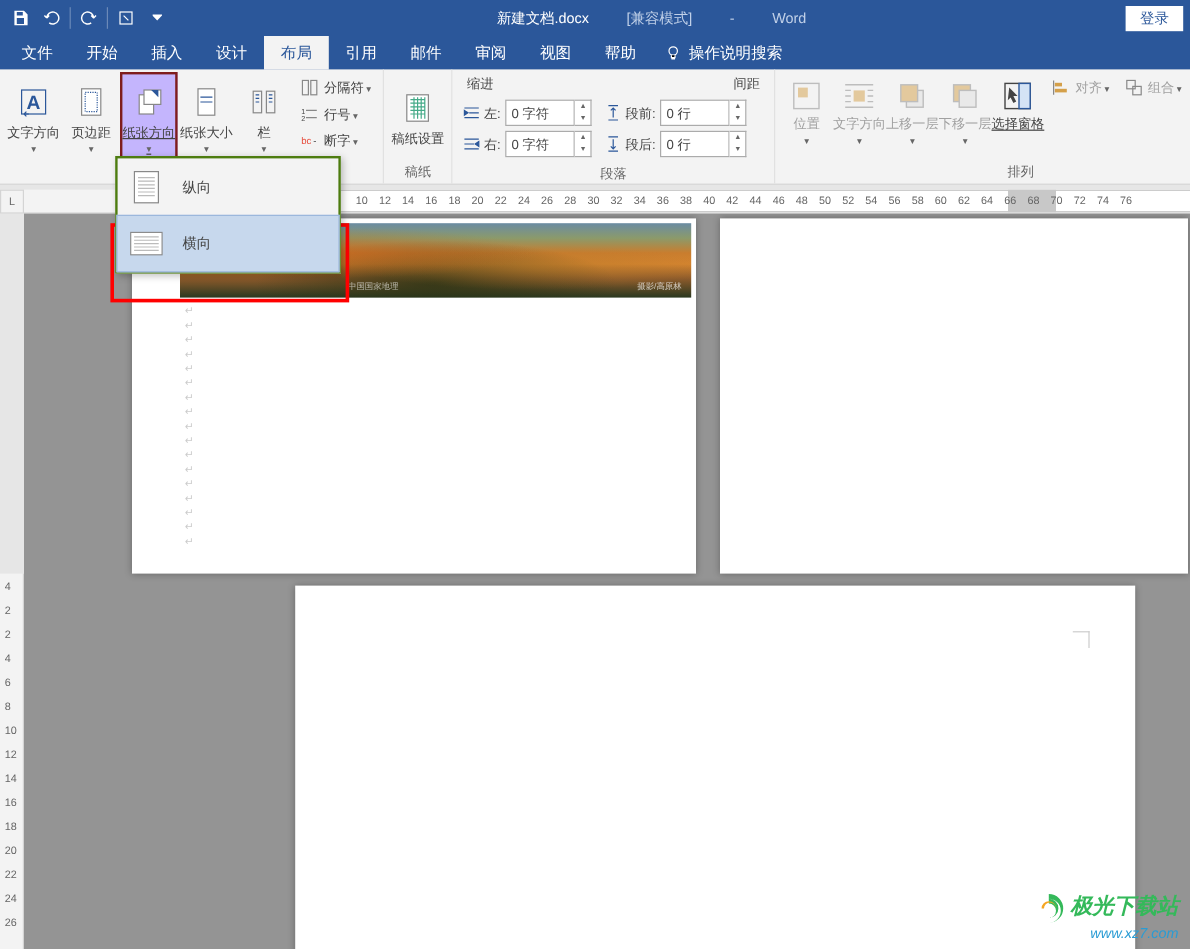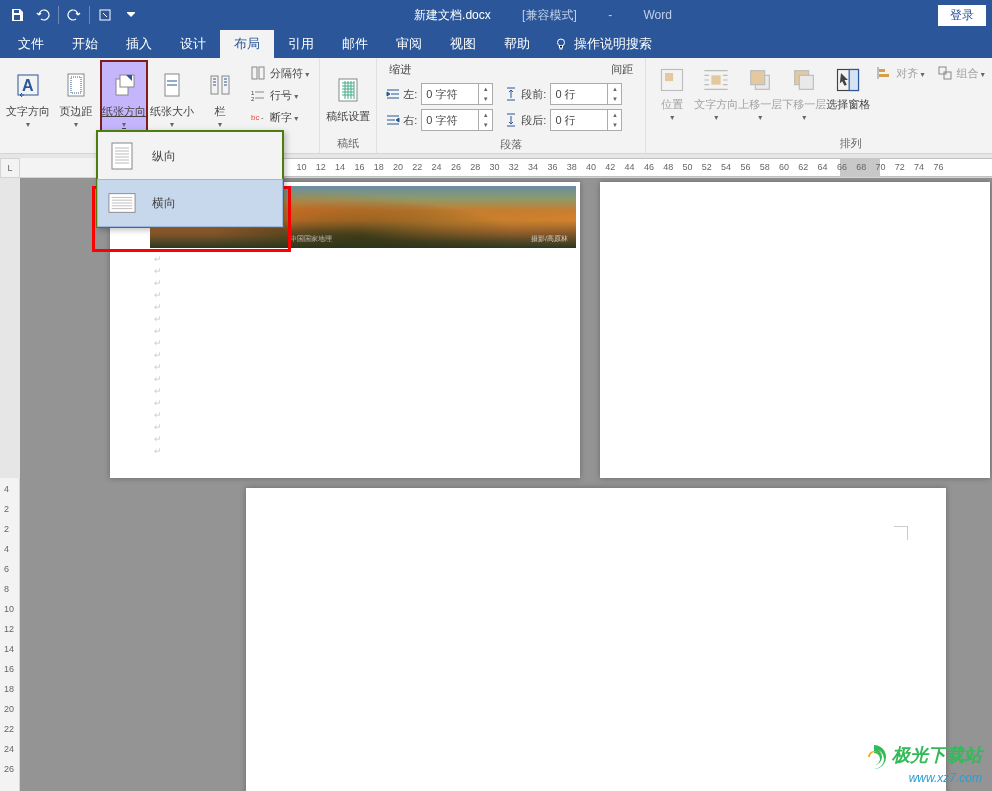--- a/index.html
+++ b/index.html
@@ -42,21 +42,21 @@
 .para-label-icon { width: 16px; height: 16px; margin-right: 2px; }
 .para-lbl { font-size: 11px; color: #444; margin-right: 4px; }
 .para-input { width: 58px; height: 22px; border: 1px solid #ababab; background: #fff; font-size: 11px; padding: 0 4px; color: #444; }
 .spinner { width: 14px; height: 22px; display: flex; flex-direction: column; border: 1px solid #ababab; border-left: none; background: #fff; }
 .spin-btn { flex: 1; display: flex; align-items: center; justify-content: center; font-size: 6px; color: #666; cursor: pointer; }
 
 
 .arrange-items { display: flex; }
 .arrange-btn { width: 44px; height: 74px; display: flex; flex-direction: column; align-items: center; justify-content: flex-start; font-size: 11px; color: #a0a0a0; cursor: pointer; text-align: center; line-height: 1.2; padding-top: 6px; }
 .arrange-btn-icon { width: 28px; height: 28px; margin-bottom: 4px; opacity: 0.5; }
-.arrange-btn.enabled { color: #444; }
+.arrange-btn.enabled { color: #444; text-decoration: underline; }
 .arrange-btn.enabled .arrange-btn-icon { opacity: 1; }
 .arrange-small { display: flex; flex-direction: row; padding: 2px 0; }
 .arrange-small-btn { height: 22px; padding: 0 6px; display: flex; align-items: center; font-size: 11px; color: #a0a0a0; white-space: nowrap; }
 
 
 .orientation-dropdown { position: absolute; top: 130px; left: 96px; width: 188px; background: #f3f3f3; border: 2px solid #4d7c0f; box-shadow: 2px 2px 6px rgba(0,0,0,0.25); z-index: 10; }
 .orient-item { height: 48px; display: flex; align-items: center; padding: 0 10px; font-size: 12px; color: #444; cursor: pointer; }
 .orient-item.hover { background: #c7d8ed; border: 1px solid #9bb7dc; margin: -1px; }
 .orient-icon { width: 28px; height: 32px; margin-right: 16px; display: flex; align-items: center; justify-content: center; }
 

